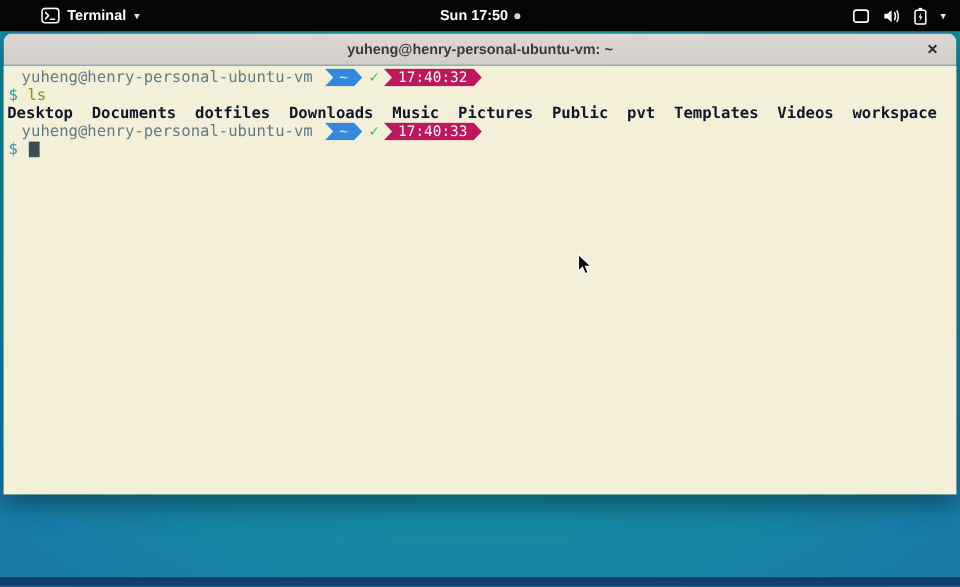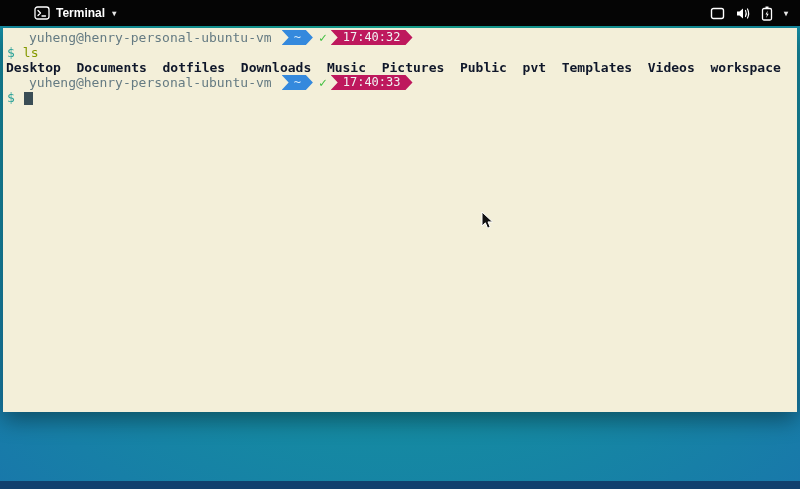--- a/index.html
+++ b/index.html
@@ -47,21 +47,21 @@
   }
   
   .terminal {
     flex:1; background:#f3efd9; overflow:hidden;
     font-family:"DejaVu Sans Mono", monospace;
     font-size:13px; line-height:15px; color:#657b83;
     padding:2px 0 0 0; cursor:text;
   }
   .trow { height:15px; white-space:pre; }
   .prompt-row { display:flex; align-items:center; }
-  .p-user { color:#657b83; padding-left:26px; }
+  .p-user { color:#657b83; padding-left:15px; }
   .pl-seg {
     height:15px; display:inline-flex; align-items:center;
     padding:0 12px; font-size:12px;
     clip-path:polygon(0 0, calc(100% - 7px) 0, 100% 50%, calc(100% - 7px) 100%, 0 100%, 7px 50%);
   }
   .pl-blue { background:#3489dd; color:#d3e9fb; margin-left:10px; }
   .pl-dark { background:#be185d; color:#f0f3f3; margin-left:4px; }
   .p-check { color:#43c043; font-weight:bold; margin-left:6px; font-size:13px; }
   .prompt-char { color:#2aa198; padding-left:4px; }
   .cmd-text { color:#859900; margin-left:8px; }
@@ -88,20 +88,24 @@
       <svg width="16" height="14" viewBox="0 0 16 14" fill="none">
         <rect x="1" y="1" width="14" height="12" rx="2.5" stroke="#ffffff" stroke-width="1.3"></rect>
         <path d="M4 4.5 L6.5 7 L4 9.5" stroke="#ffffff" stroke-width="1.3" stroke-linecap="round" stroke-linejoin="round"></path>
         <line x1="8" y1="10" x2="11.5" y2="10" stroke="#ffffff" stroke-width="1.3" stroke-linecap="round"></line>
       </svg>
     </span>
     <span>Terminal</span>
     <span class="tb-caret">▾</span>
   </div>
 
+  <div class="tb-clock">
+    <span>Sun 17:50</span>
+    <span class="tb-clock-dot"></span>
+  </div>
 
   <div class="tb-right">
     <span class="tb-icon">
       <svg width="15" height="13" viewBox="0 0 15 13" fill="none">
         <rect x="1.5" y="1.5" width="12" height="10" rx="2" stroke="#ffffff" stroke-width="1.4"></rect>
       </svg>
     </span>
     <span class="tb-icon">
       <svg width="16" height="13" viewBox="0 0 16 13" fill="none">
         <path d="M2 4.5 H4.5 L8 1.5 V11.5 L4.5 8.5 H2 Z" fill="#ffffff"></path>
@@ -114,20 +118,24 @@
         <rect x="4.5" y="0.5" width="3" height="2" fill="#ffffff"></rect>
         <rect x="1.5" y="2.5" width="9" height="11.5" rx="1.5" stroke="#ffffff" stroke-width="1.3"></rect>
         <path d="M6.8 4.5 L4.5 8.5 H6 L5.2 12 L7.7 7.7 H6.1 Z" fill="#ffffff"></path>
       </svg>
     </span>
     <span class="tb-caret">▾</span>
   </div>
 </div>
 
 <div class="window">
+  <div class="titlebar">
+    <span class="title-text">yuheng@henry-personal-ubuntu-vm: ~</span>
+    <span class="close-btn">×</span>
+  </div>
 
   <div class="terminal">
 
     <div class="trow prompt-row">
       <span class="p-user">yuheng@henry-personal-ubuntu-vm</span>
       <span class="pl-seg pl-blue"><span>~</span></span>
       <span class="p-check">✓</span>
       <span class="pl-seg pl-dark"><span>17:40:32</span></span>
     </div>
 

